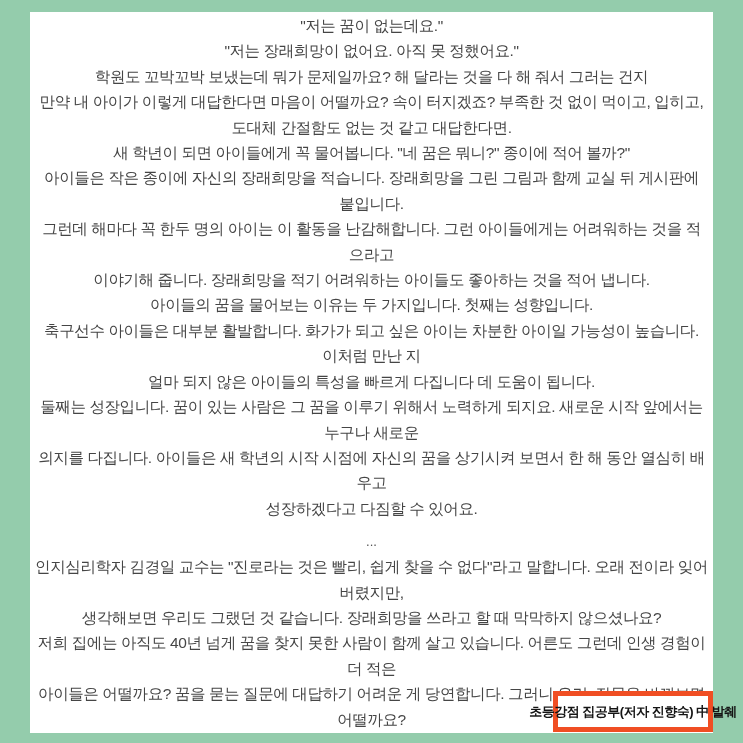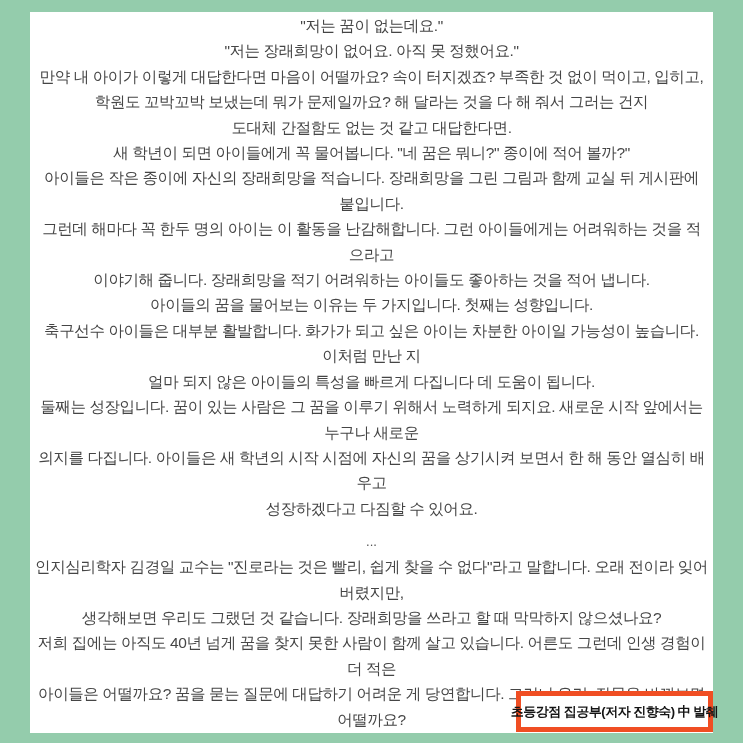--- a/index.html
+++ b/index.html
@@ -35,21 +35,21 @@
     text-align: center;
     font-size: 13px;
     line-height: 25px;
     color: #555555;
     margin-top: 8px;
   }
   .para.after-ellipsis { margin-top: 0; }
   .source-box {
     position: absolute;
     right: 0; bottom: 1px;
-    width: 197px; height: 41px;
+    width: 160px; height: 41px;
     box-sizing: border-box;
     border: 5px solid #f04e23;
     background: #ffffff;
     display: flex;
     align-items: center;
     justify-content: center;
   }
   .source-text {
     font-size: 13px;
     font-weight: 600;
@@ -60,22 +60,22 @@
 </style>
 </head>
 <body>
 
 <div class="page" style="background: rgb(148, 204, 172);">
   <div class="panel" style="background: rgb(255, 255, 255);">
 
     <div class="para">
       <div class="line">"저는 꿈이 없는데요."</div>
       <div class="line">"저는 장래희망이 없어요. 아직 못 정했어요."</div>
+      <div class="line">학원도 꼬박꼬박 보냈는데 뭐가 문제일까요? 해 달라는 것을 다 해 줘서 그러는 건지</div>
       <div class="line">만약 내 아이가 이렇게 대답한다면 마음이 어떨까요? 속이 터지겠죠? 부족한 것 없이 먹이고, 입히고,</div>
-      <div class="line">학원도 꼬박꼬박 보냈는데 뭐가 문제일까요? 해 달라는 것을 다 해 줘서 그러는 건지</div>
       <div class="line">도대체 간절함도 없는 것 같고 대답한다면.</div>
     </div>
 
     <div class="para">
       <div class="line">새 학년이 되면 아이들에게 꼭 물어봅니다. "네 꿈은 뭐니?" 종이에 적어 볼까?"</div>
       <div class="line">아이들은 작은 종이에 자신의 장래희망을 적습니다. 장래희망을 그린 그림과 함께 교실 뒤 게시판에 붙입니다.</div>
       <div class="line">그런데 해마다 꼭 한두 명의 아이는 이 활동을 난감해합니다. 그런 아이들에게는 어려워하는 것을 적으라고</div>
       <div class="line">이야기해 줍니다. 장래희망을 적기 어려워하는 아이들도 좋아하는 것을 적어 냅니다.</div>
     </div>
 

